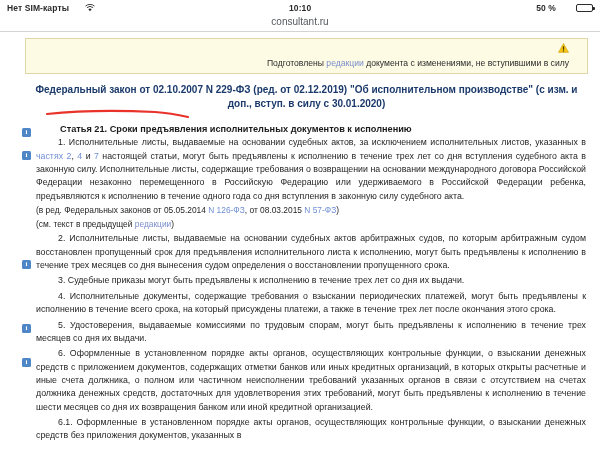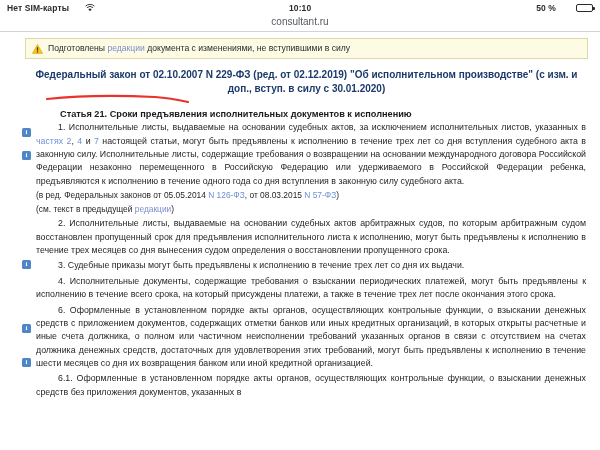--- a/index.html
+++ b/index.html
@@ -77,27 +77,28 @@
     background: #fff;
     position: relative;
     height: 433px;
   }
 
   
   .notice {
     margin: 6px 12px 0 25px;
     background: #fdfbe4;
     border: 1px solid #ded7a8;
-    padding: 4px 6px;
+    padding: 4px 18px;
     display: flex;
     align-items: flex-end;
     gap: 5px;
     font-size: 8.6px;
     color: #2b2b2b;
     line-height: 1.25;
+    flex-direction: column;
   }
   .warn-icon { flex: 0 0 auto; margin-top: 0px; }
 
   .lnk { color: #7b8ecb; }
   .lnk-blue { color: #6f8fd4; }
 
   
   .doc-title {
     margin: 9px 12px 0 25px;
     font-size: 10px;
@@ -212,17 +213,18 @@
 
   <div class="para"><span>1. Исполнительные листы, выдаваемые на основании судебных актов, за исключением исполнительных листов, указанных в </span><span class="lnk-blue">частях</span><span> </span><span class="lnk-blue">2</span><span>, </span><span class="lnk-blue">4</span><span> и </span><span class="lnk-blue">7</span><span> настоящей статьи, могут быть предъявлены к исполнению в течение трех лет со дня вступления судебного акта в законную силу. Исполнительные листы, содержащие требования о возвращении на основании международного договора Российской Федерации незаконно перемещенного в Российскую Федерацию или удерживаемого в Российской Федерации ребенка, предъявляются к исполнению в течение одного года со дня вступления в законную силу судебного акта.</span></div>
 
   <div class="para-ref"><span>(в ред. Федеральных законов от 05.05.2014 </span><span class="lnk-blue">N 126-ФЗ</span><span>, от 08.03.2015 </span><span class="lnk-blue">N 57-ФЗ</span><span>)</span></div>
 
   <div class="para-ref"><span>(см. текст в предыдущей </span><span class="lnk">редакции</span><span>)</span></div>
 
   <div class="para">2. Исполнительные листы, выдаваемые на основании судебных актов арбитражных судов, по которым арбитражным судом восстановлен пропущенный срок для предъявления исполнительного листа к исполнению, могут быть предъявлены к исполнению в течение трех месяцев со дня вынесения судом определения о восстановлении пропущенного срока.</div>
   <div class="para">3. Судебные приказы могут быть предъявлены к исполнению в течение трех лет со дня их выдачи.</div>
   <div class="para">4. Исполнительные документы, содержащие требования о взыскании периодических платежей, могут быть предъявлены к исполнению в течение всего срока, на который присуждены платежи, а также в течение трех лет после окончания этого срока.</div>
+  <div class="para">5. Удостоверения, выдаваемые комиссиями по трудовым спорам, могут быть предъявлены к исполнению в течение трех месяцев со дня их выдачи.</div>
   <div class="para">6. Оформленные в установленном порядке акты органов, осуществляющих контрольные функции, о взыскании денежных средств с приложением документов, содержащих отметки банков или иных кредитных организаций, в которых открыты расчетные и иные счета должника, о полном или частичном неисполнении требований указанных органов в связи с отсутствием на счетах должника денежных средств, достаточных для удовлетворения этих требований, могут быть предъявлены к исполнению в течение шести месяцев со дня их возвращения банком или иной кредитной организацией.</div>
 
   <div class="para"><span>6.1. Оформленные в установленном порядке акты органов, осуществляющих контрольные функции, о взыскании денежных средств без приложения документов, указанных в </span></div>
 
 </div>
 
 </body></html>

